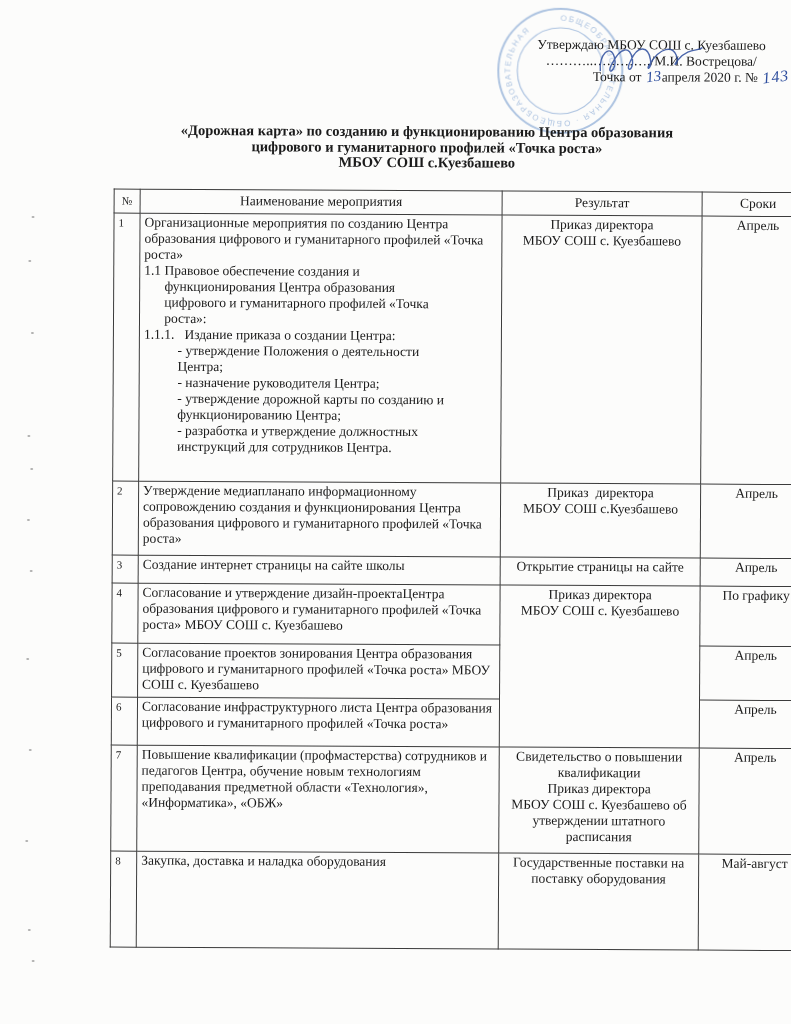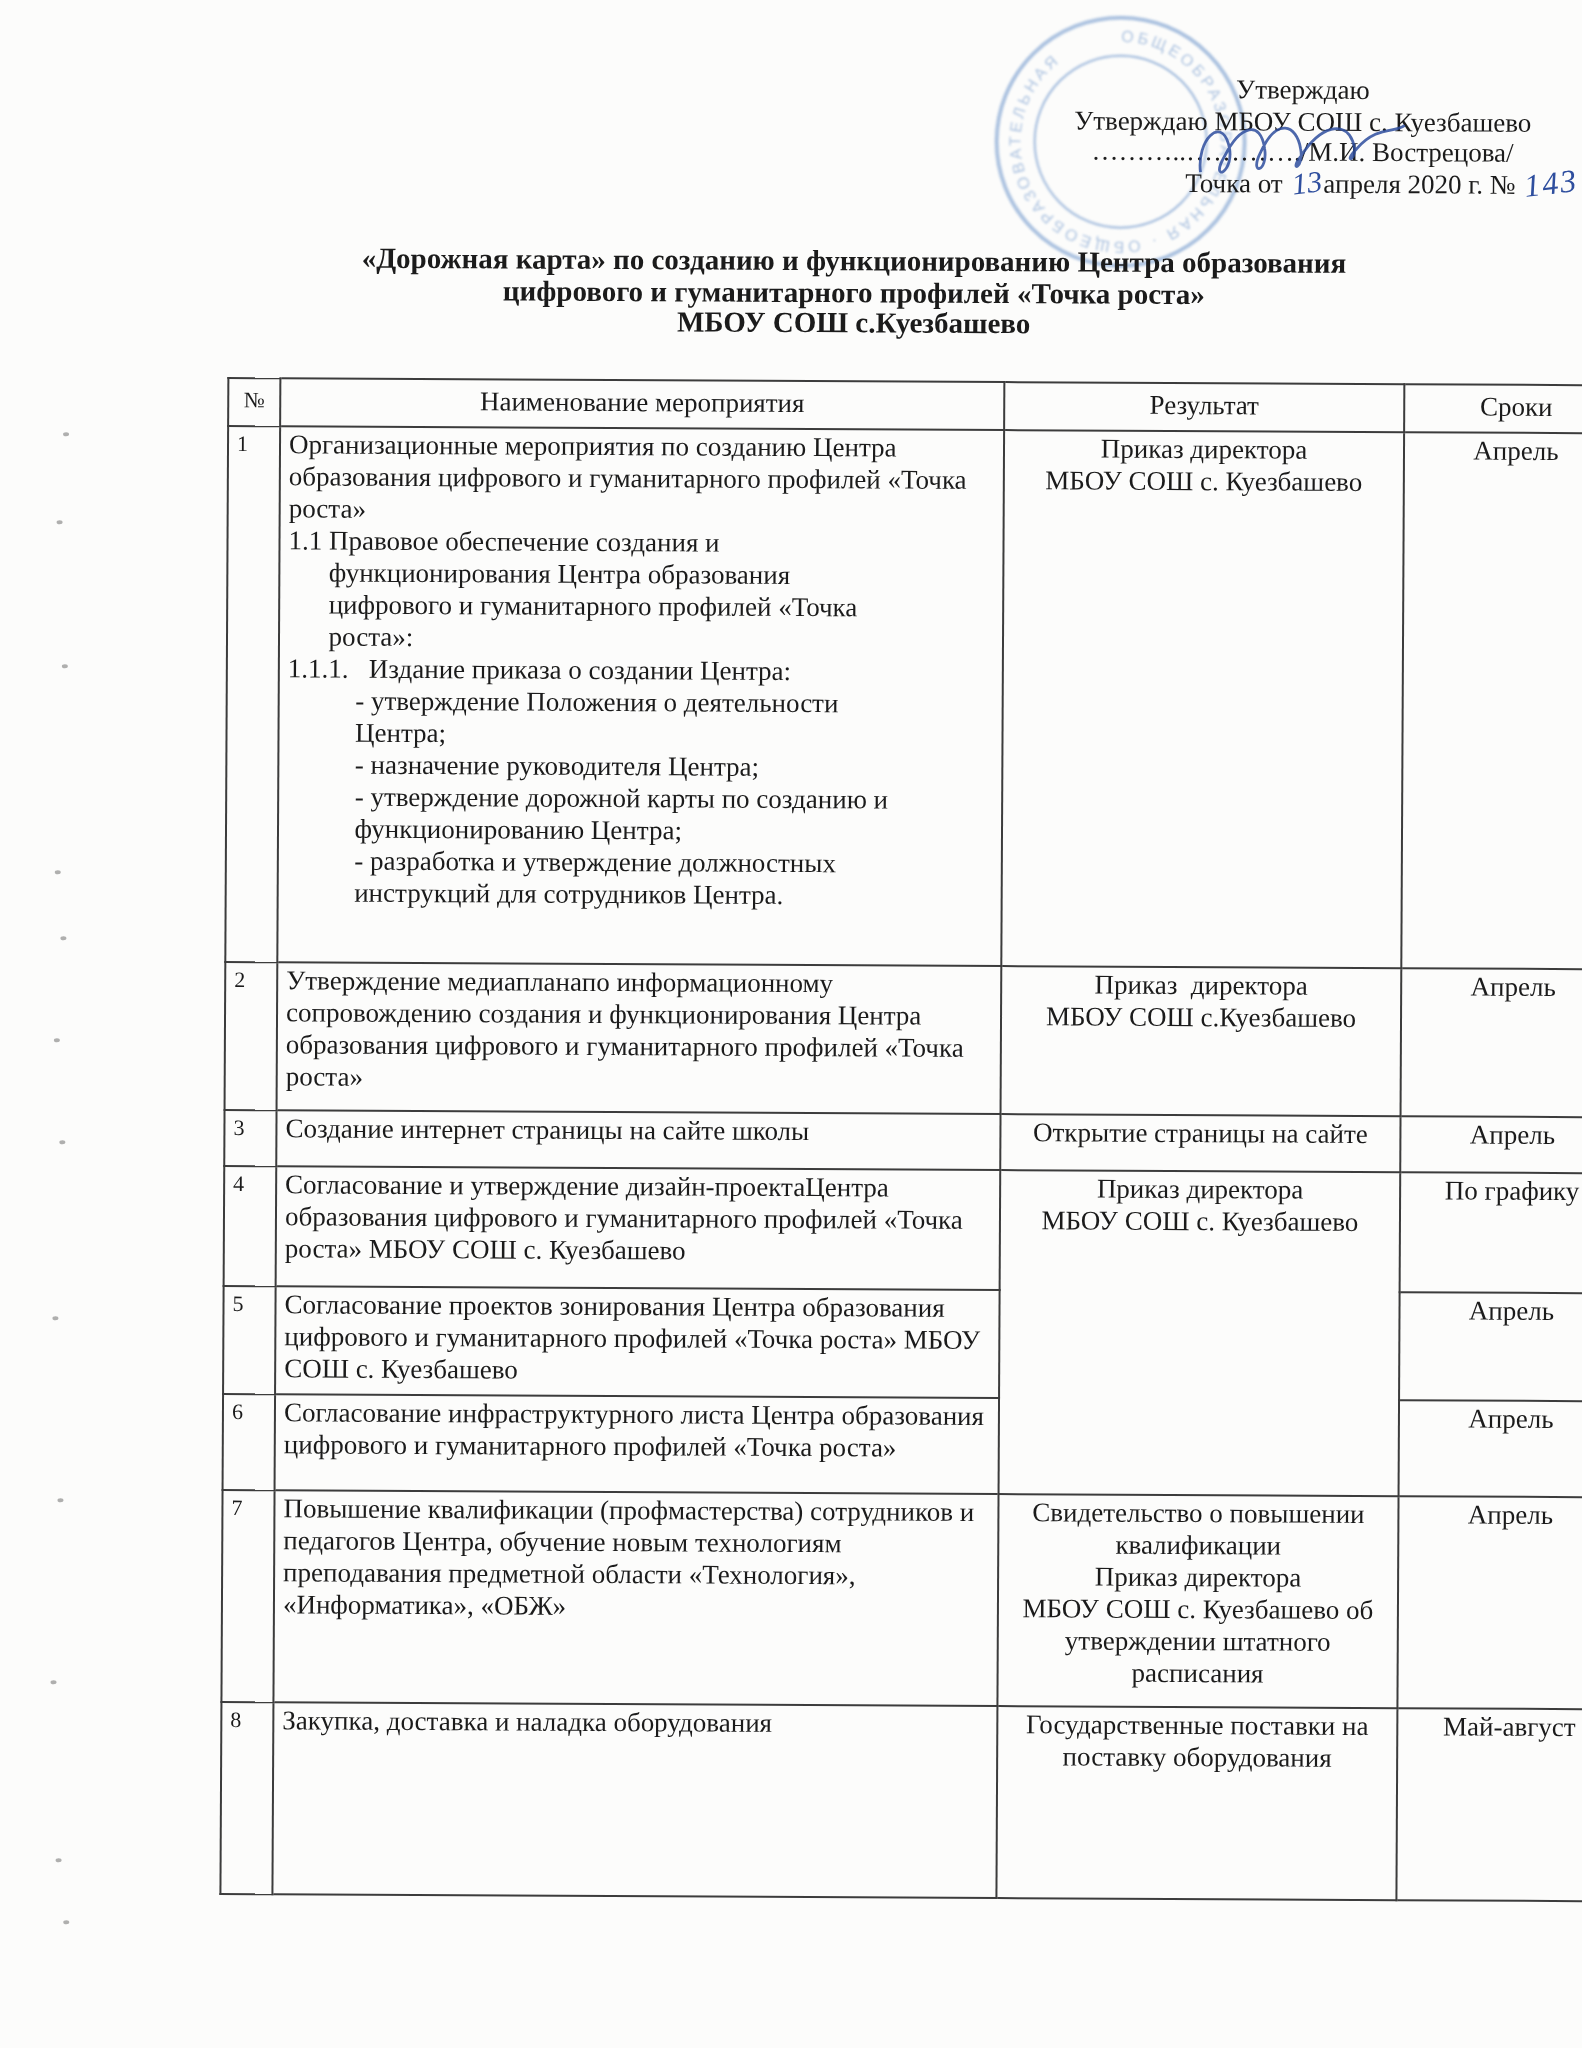--- a/index.html
+++ b/index.html
@@ -57,21 +57,20 @@
         <defs>
           <path id="stamp-arc" d="M 66 16 A 50 50 0 1 1 65.9 16" fill="none"></path>
         </defs>
         <circle class="stamp-ring" cx="66" cy="66" r="62"></circle>
         <circle class="stamp-ring thin" cx="66" cy="66" r="43"></circle>
         <text class="stamp-text"><textPath href="#stamp-arc">ОБЩЕОБРАЗОВАТЕЛЬНАЯ · ОБЩЕОБРАЗОВАТЕЛЬНАЯ</textPath></text>
       </svg>
     </div>
 
     <div class="approval">
-      <div class="l1">Утверждаю</div>
       <div class="l2">Утверждаю МБОУ СОШ с. Куезбашево</div>
       <div class="l3 sig-line">
         <span>………..…………./М.И. Вострецова/</span>
         <svg class="sig-svg" viewBox="0 0 112 48">
           <path class="sig-path" d="M4,34 C2,18 14,6 18,20 C22,34 8,40 16,26 C24,10 34,8 36,22 C38,34 28,36 34,24 C42,6 52,10 54,22 C56,32 48,34 54,26 C64,10 76,8 80,18 C84,28 74,30 82,22 C92,10 102,14 106,10"></path>
         </svg>
       </div>
       <div class="l4">
         <span>Точка от </span><span class="hand">13</span><span>апреля 2020 г. № </span><span class="hand num">143</span>
       </div>

